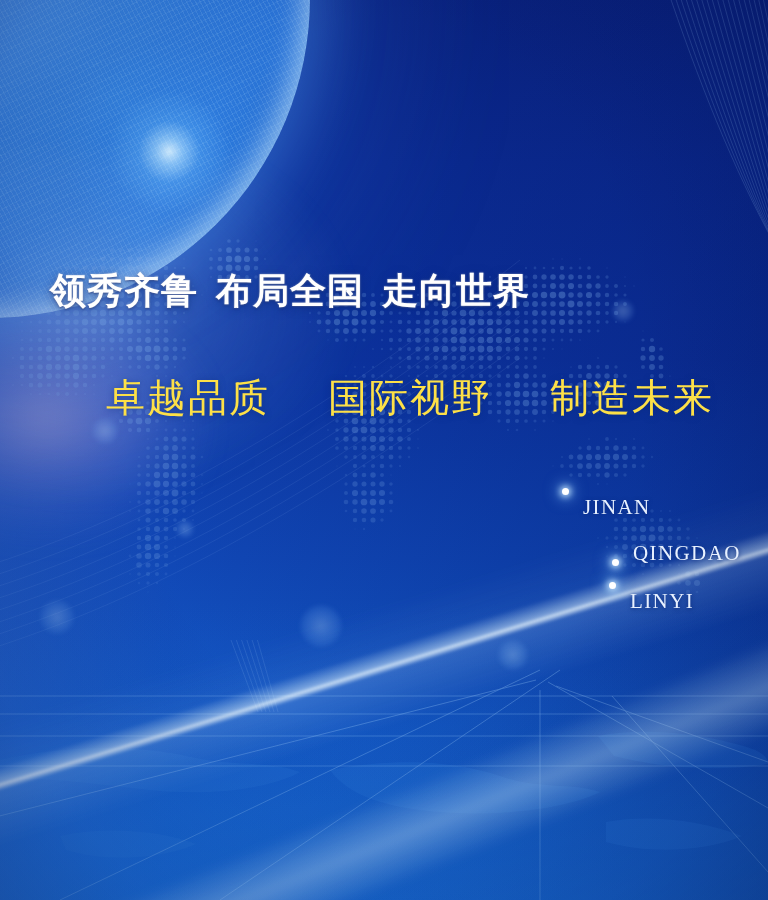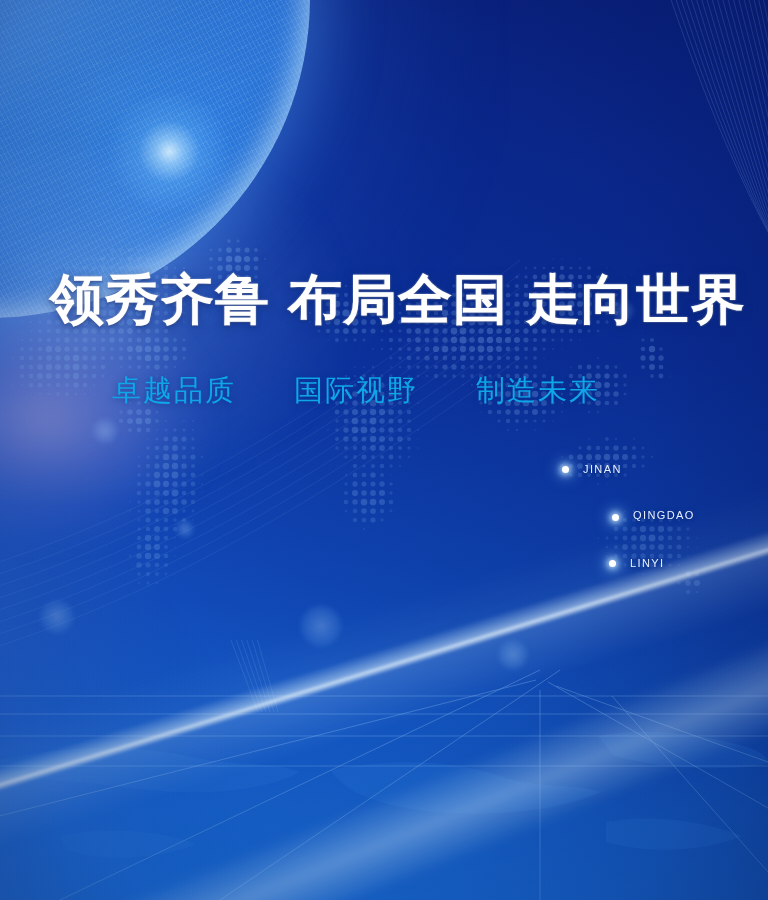--- a/index.html
+++ b/index.html
@@ -199,40 +199,40 @@
       rgba(3,16,78,.18) 82%,
       rgba(2,12,64,.32) 100%);
   }
 
   
   .headline{
     position:absolute;
     left:50px; top:272px;
     font-family:"Liberation Serif", serif;
     font-weight:700;
-    font-size:54px;
+    font-size:36px;
     line-height:1.06;
     letter-spacing:1px;
     color:#ffffff;
     white-space:nowrap;
     text-shadow:
       0 0 2px rgba(255,255,255,.55),
       0 2px 10px rgba(10,40,120,.65),
       0 1px 2px rgba(8,30,100,.8);
   }
   .headline .gap{ display:inline-block; width:18px; }
 
   .subline{
     position:absolute;
-    left:112px; top:371px;
+    left:106px; top:371px;
     font-family:"Liberation Serif", serif;
     font-weight:400;
-    font-size:29px;
+    font-size:39px;
     letter-spacing:2px;
-    color:#0ea5e9;
+    color:#fde047;
     white-space:nowrap;
     text-shadow: 0 1px 6px rgba(10,40,120,.6);
   }
   .subline .gap{ display:inline-block; width:58px; }
 
   
   .city{
     position:absolute;
     display:flex;
     align-items:center;
@@ -240,26 +240,27 @@
   }
   .city .dot{
     width:7px; height:7px;
     border-radius:50%;
     background:#ffffff;
     box-shadow: 0 0 6px 2px rgba(200,232,255,.9), 0 0 14px 5px rgba(130,195,255,.5);
     flex:0 0 auto;
   }
   .city .nm{
     margin-left:14px;
-    font-family:Liberation Sans, sans-serif;
-    font-size:11px;
+    font-family:Liberation Serif, serif;
+    font-size:21px;
     font-weight:400;
     letter-spacing:1.4px;
     color:#e8f1ff;
     text-shadow: 0 1px 4px rgba(8,35,110,.75);
+    margin-top: 32px;
   }
   #city-jinan   { left:562px; top:463px; }
   #city-qingdao { left:612px; top:509px;align-items:flex-end; }
   #city-linyi   { left:609px; top:557px; }
 </style>
 </head>
 <body>
 
 <div id="stage">
 

